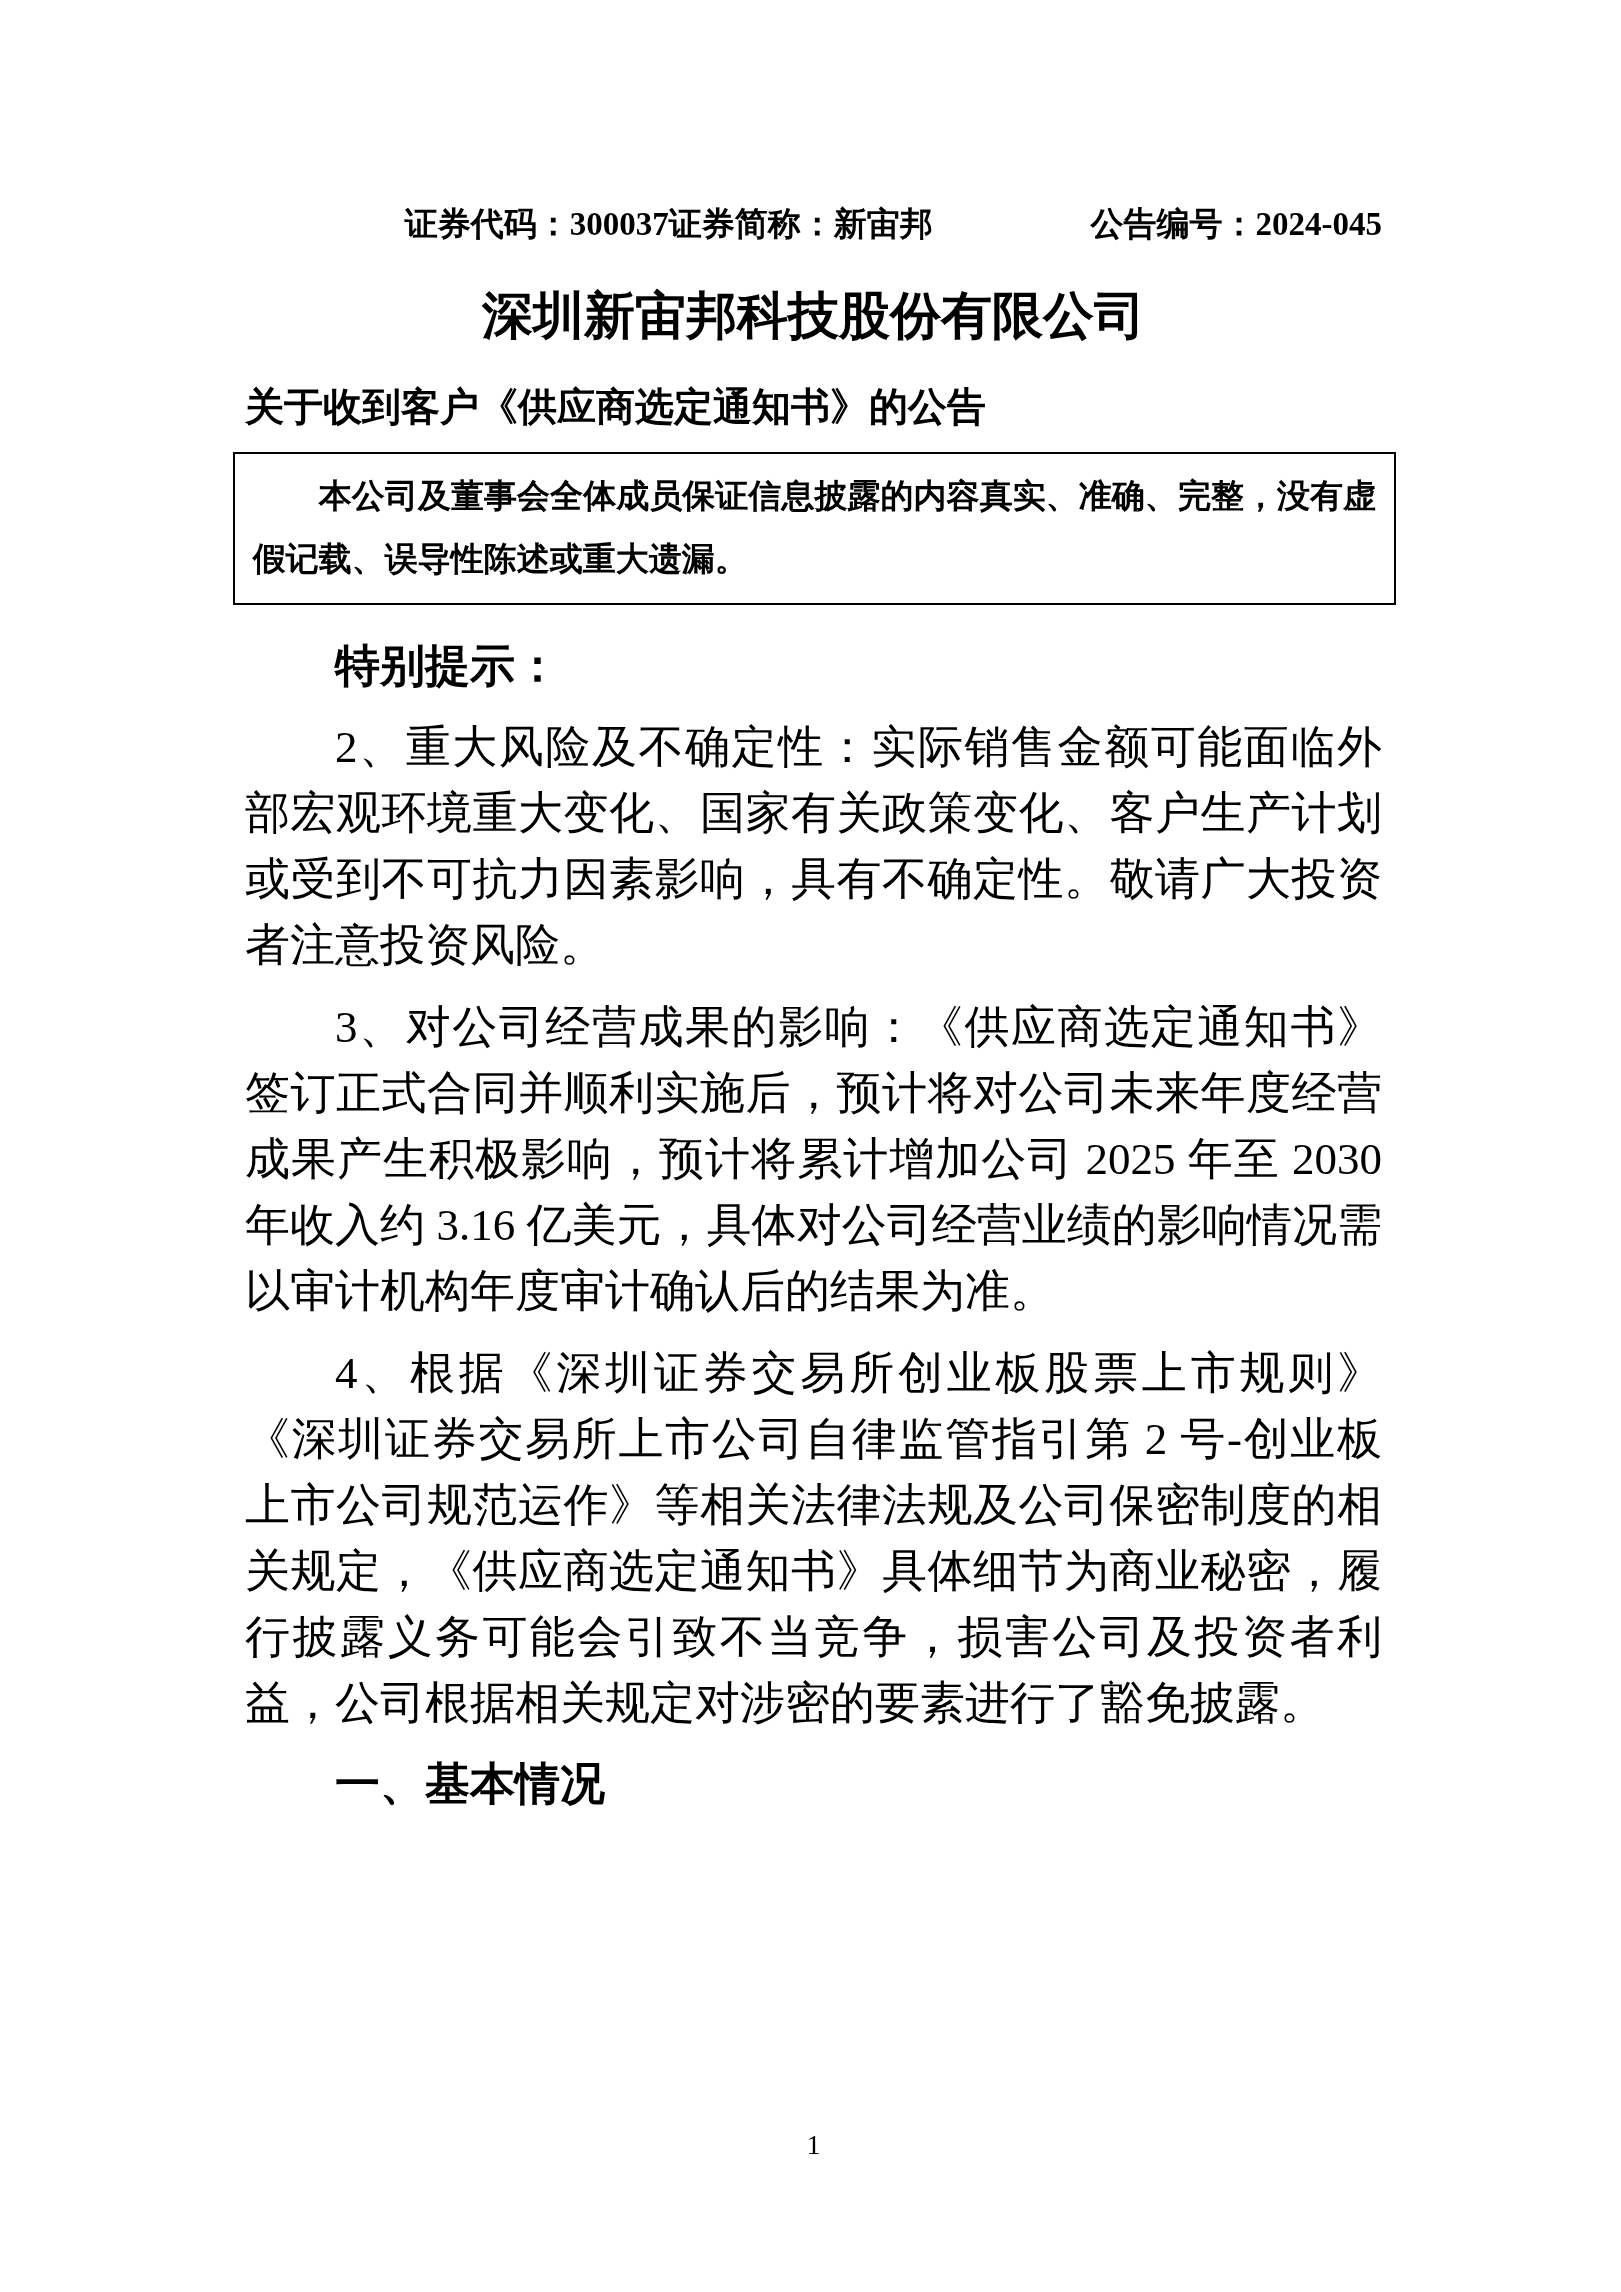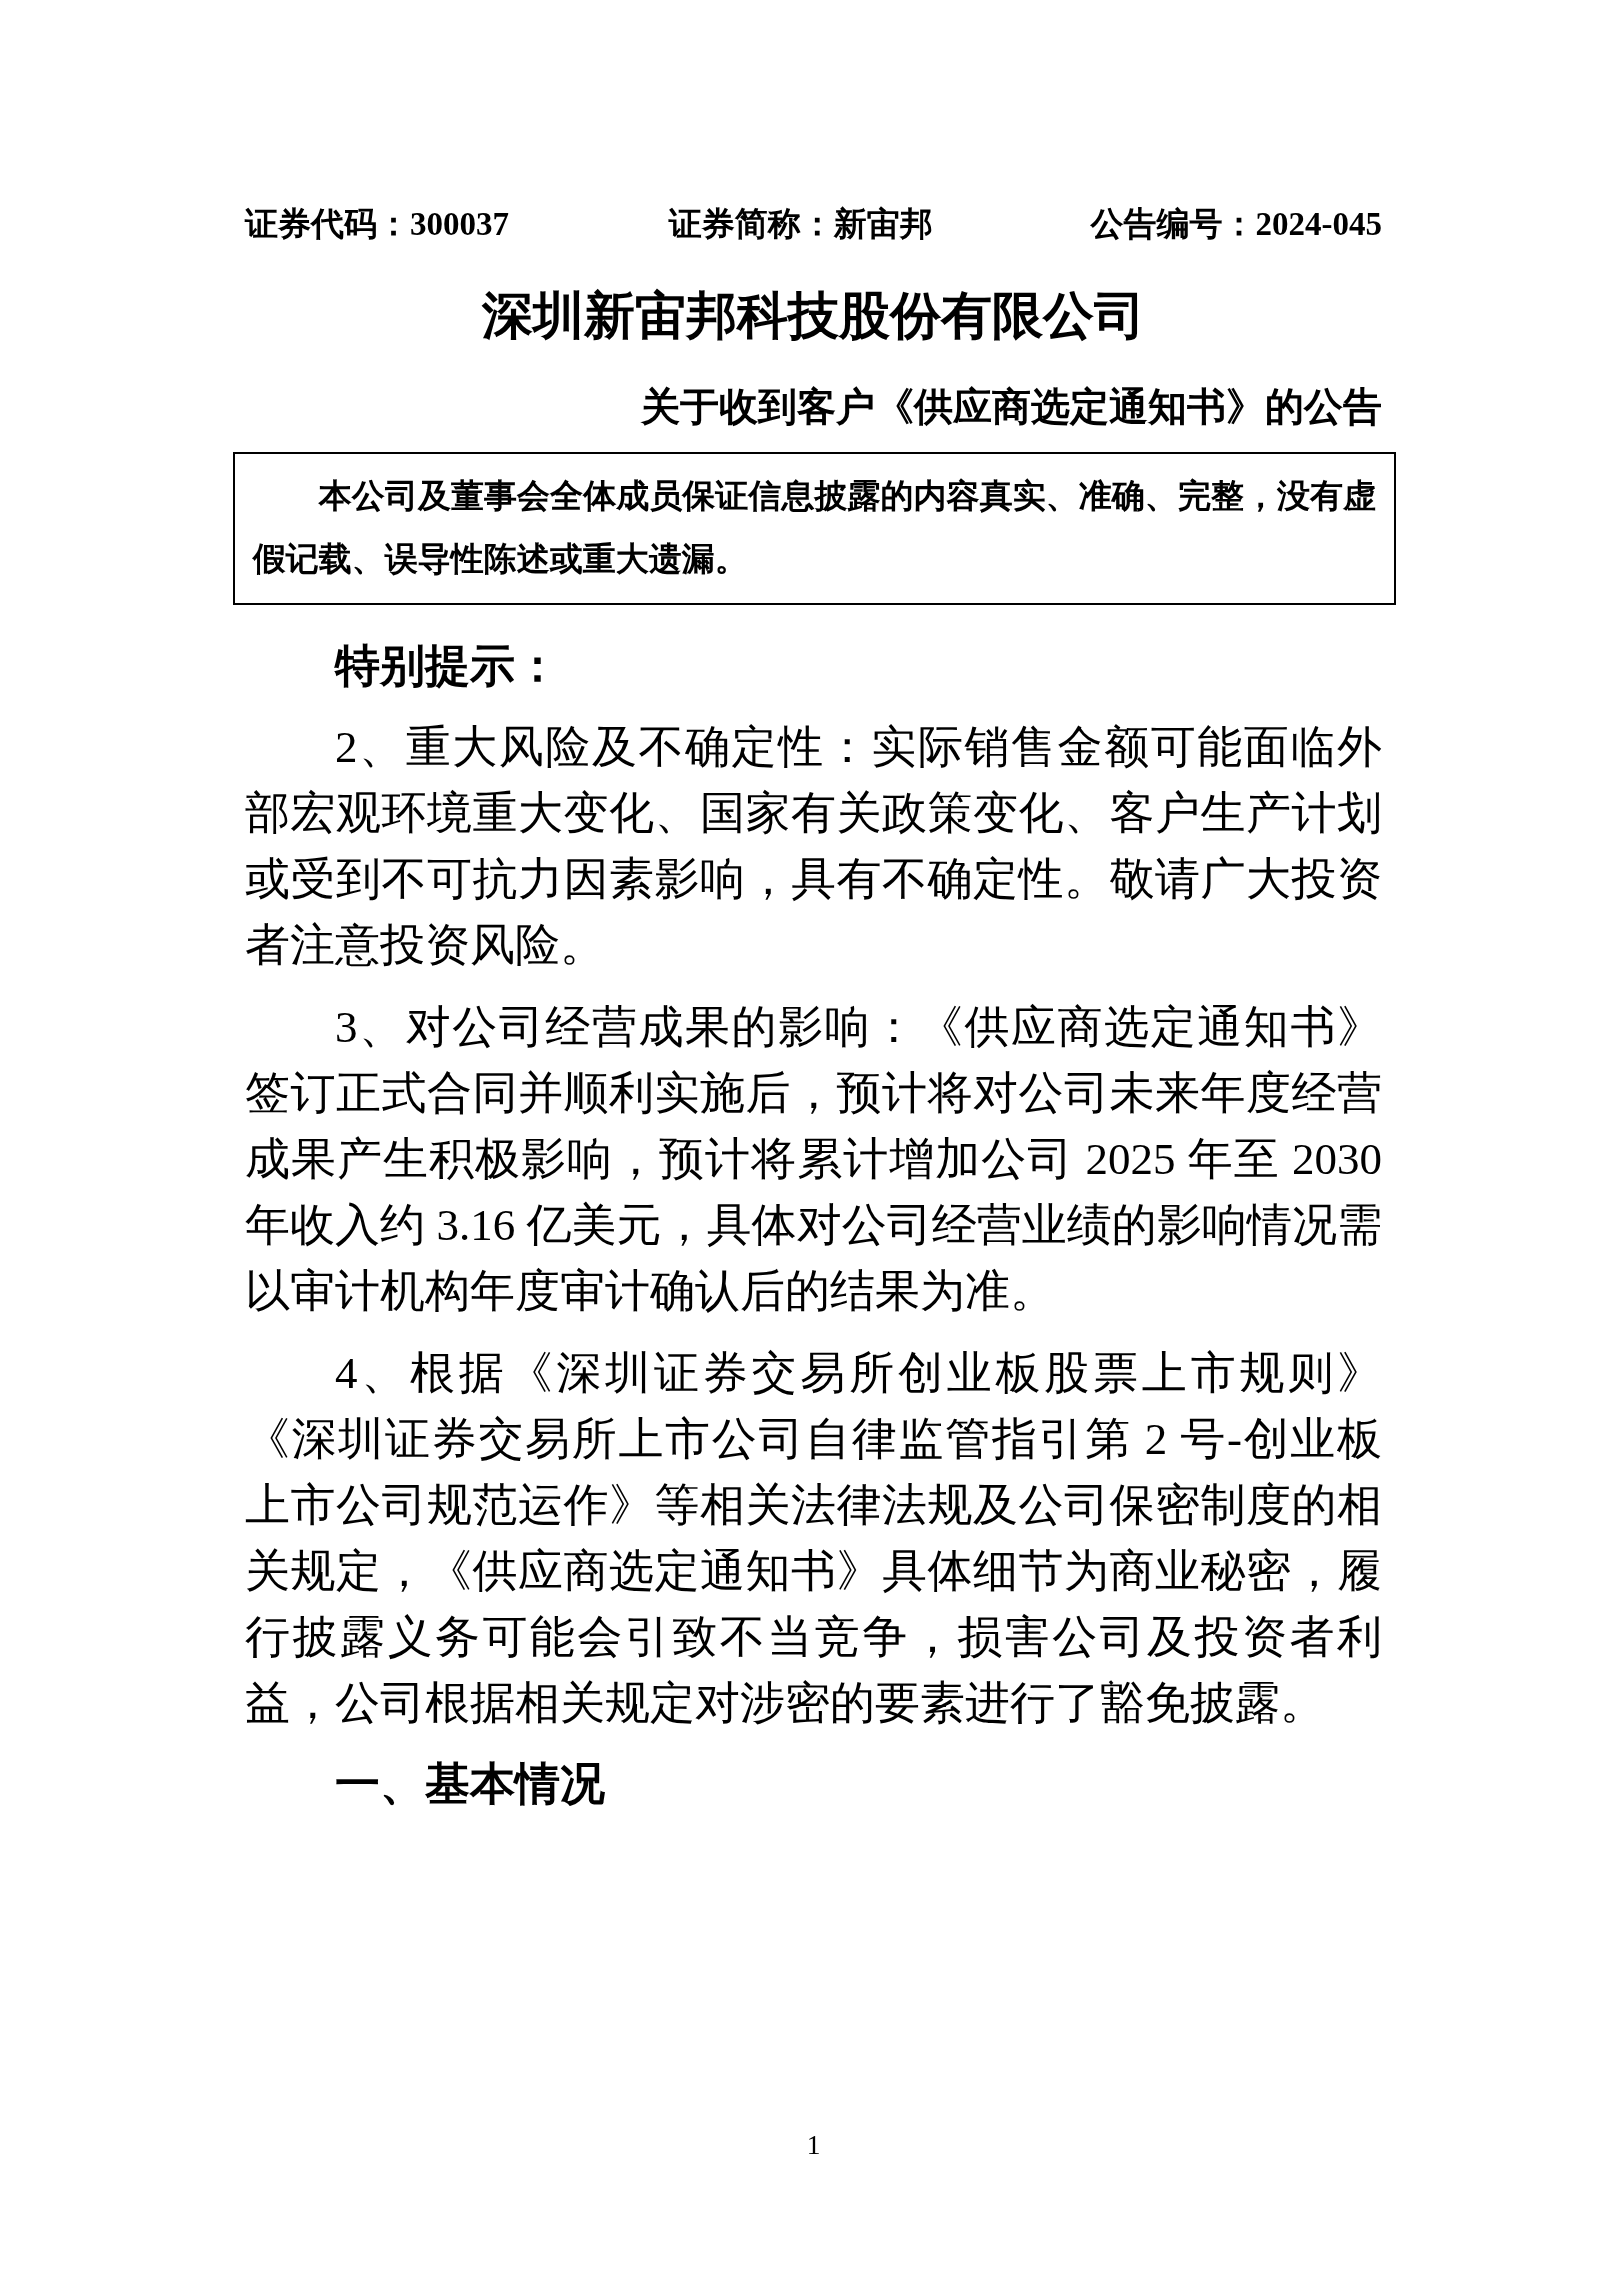--- a/index.html
+++ b/index.html
@@ -7,29 +7,29 @@
     width:1621px; height:2293px;
     background:#ffffff;
     position:relative;
     box-sizing:border-box;
     padding:201px 239px 0 245px;
     font-family:"Liberation Serif","DejaVu Serif",serif;
     color:#000000;
     overflow:hidden;
   }
   .hdr-row { display:flex; line-height:47px; font-size:33px; font-weight:bold; }
-  .hdr-cell-1 { width:426px; white-space:nowrap; }
+  .hdr-cell-1 { width:426px; white-space:nowrap;text-align:right; }
   .hdr-cell-2 { width:424px; white-space:nowrap; }
   .hdr-cell-3 { flex:1; white-space:nowrap; }
   h1.doc-title {
     font-size:51px; font-weight:bold; text-align:center;
     margin:43px 0 0 0; line-height:51px;
   }
   h2.doc-subtitle {
-    font-size:39px; font-weight:bold; text-align:right;
+    font-size:39px; font-weight:bold; text-align:left;
     margin:39px 0 12px 0; line-height:51px;
   }
   .disclaimer-box {
     border:2.9px solid #000000;
     margin:19.6px -13.7px 0 -11.8px;
     padding:11.8px 17.6px;
   }
   .disclaimer-box p {
     margin:0; font-weight:bold; font-size:33px; line-height:63px;
     text-indent:2em; text-align:justify;

